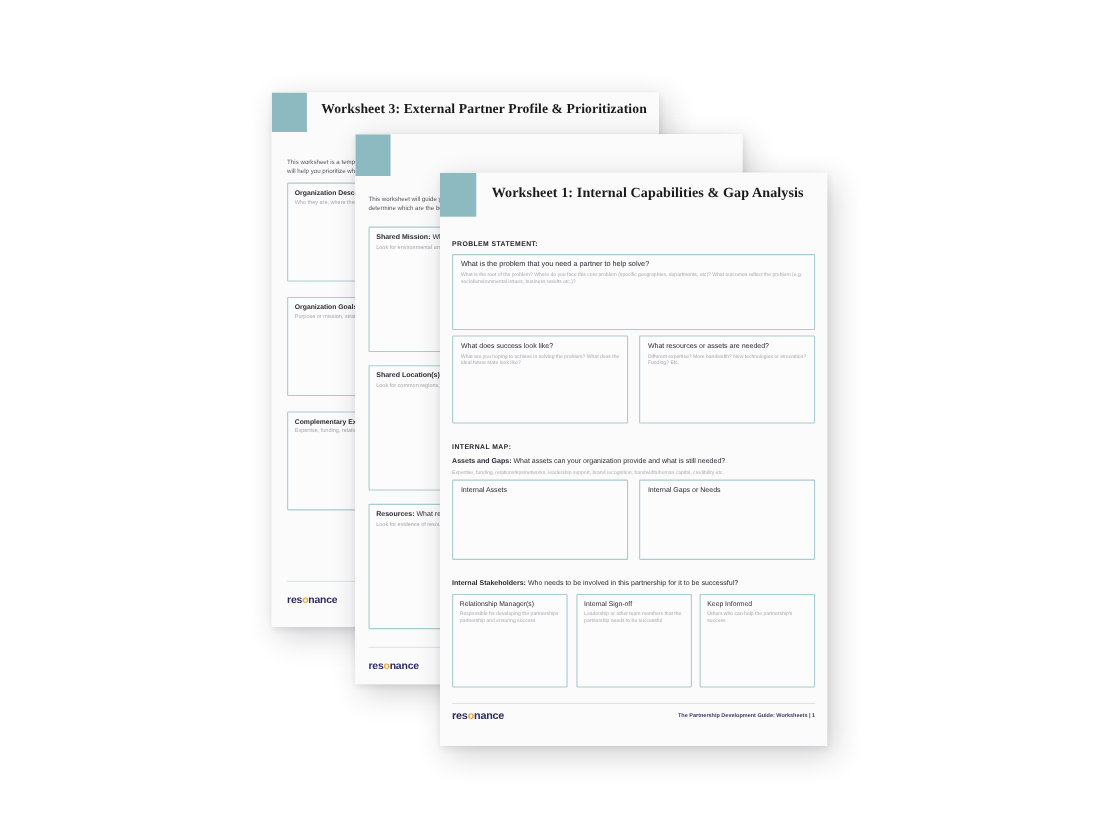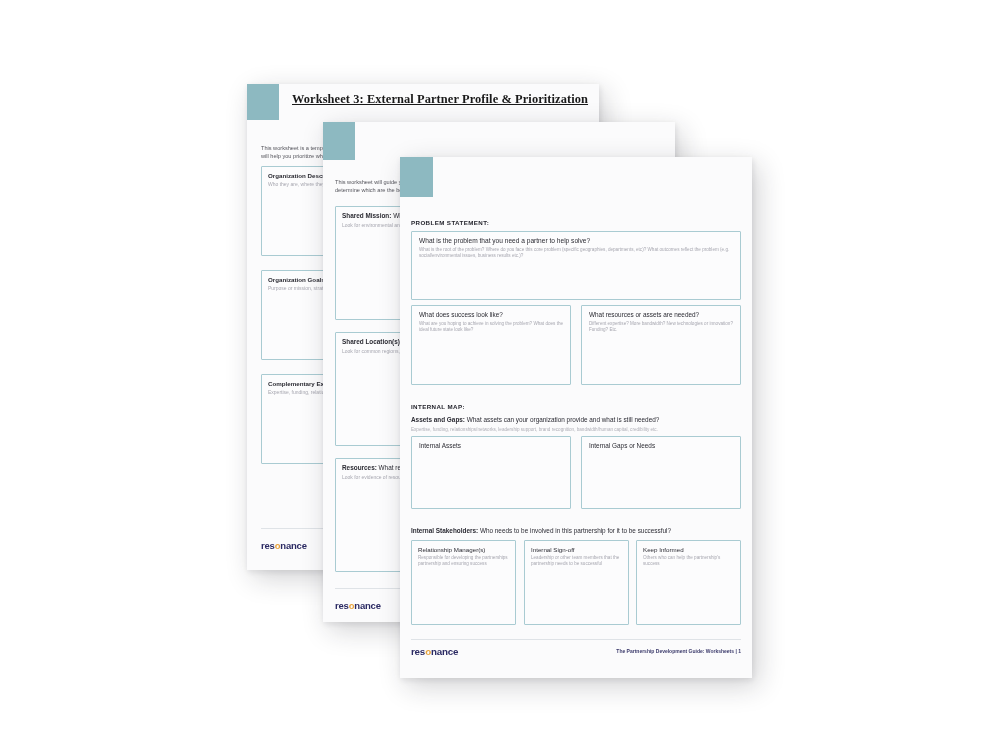--- a/index.html
+++ b/index.html
@@ -40,21 +40,20 @@
     background: #8db9c1;
   }
 
   .wtitle {
     position: absolute;
     font-family: "Liberation Serif", serif;
     font-weight: 700;
     color: #1a1a1a;
     white-space: nowrap;
     letter-spacing: 0.1px;
-    text-decoration: underline;
   }
 
   .intro {
     position: absolute;
     color: #55555c;
     line-height: 1.45;
   }
 
   
   .field {
@@ -188,20 +187,21 @@
 
       <div class="footer-note soft" style="right:12px; top:480px; font-size:5px;">The Partnership Development Guide: Worksheets  |  2</div>
     </div>
   </div>
 
   <div class="sheet front" style="left:400px; top:157px; width:352px; height:521px;">
     <div class="paper-inner">
 
       <div class="corner-block" style="left:0; top:0; width:33px; height:40px;"></div>
 
+      <div class="wtitle" style="left:47px; top:11px; font-size:12.8px;">Worksheet 1: Internal Capabilities &amp; Gap Analysis</div>
 
       <div class="section-head" style="left:11px; top:62px; font-size:6.2px;">PROBLEM STATEMENT:</div>
 
       <div class="field" style="left:11px; top:74px; width:330px; height:69px;">
         <div class="field-label" style="left:7px; top:5px; font-size:6.6px;">What is the problem that you need a partner to help solve?</div>
         <div class="field-hint soft-strong" style="left:7px; top:15px; width:316px; font-size:4.6px;">What is the root of the problem? Where do you face this core problem (specific geographies, departments, etc)? What outcomes reflect the problem (e.g. social/environmental issues, business results etc.)?</div>
       </div>
 
       <div class="field" style="left:11px; top:148px; width:160px; height:80px;">
         <div class="field-label" style="left:7px; top:5px; font-size:6.4px;">What does success look like?</div>

